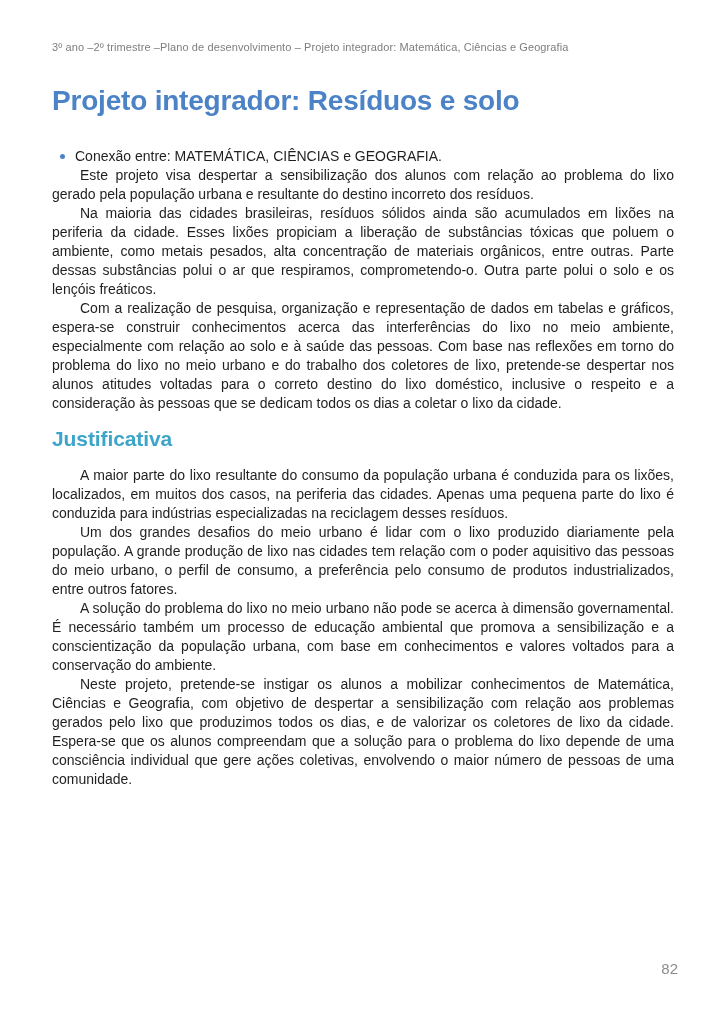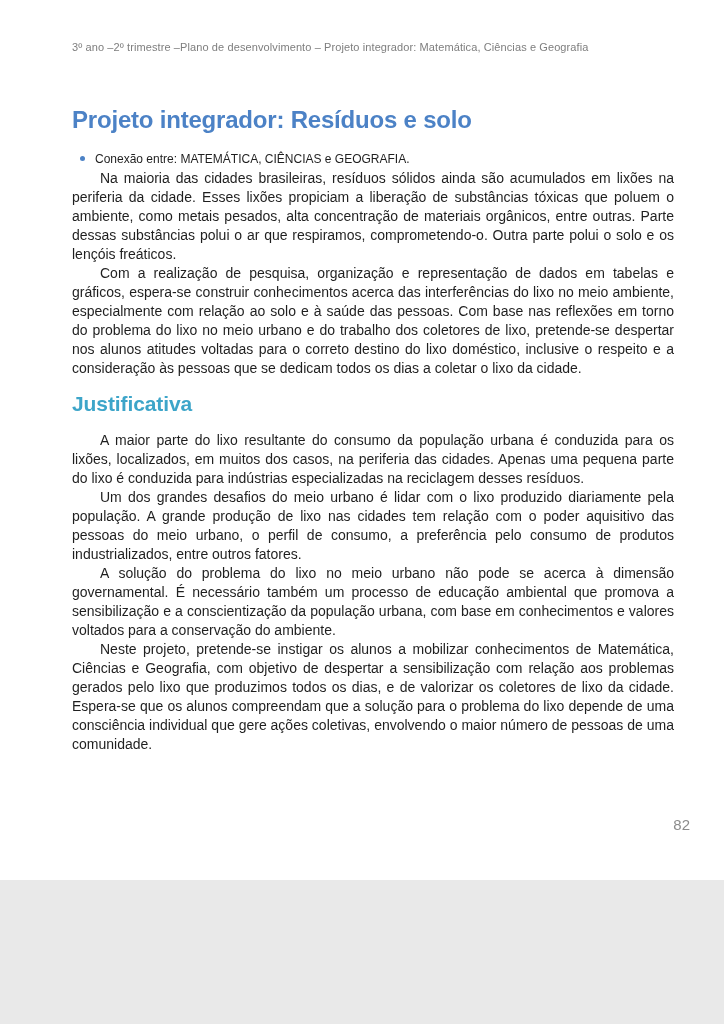--- a/index.html
+++ b/index.html
@@ -4,44 +4,44 @@
 <style>
   * { margin: 0; padding: 0; box-sizing: border-box; }
   html, body { background: #e9e9e9; }
   body {
     font-family: "Liberation Sans", sans-serif;
     -webkit-font-smoothing: antialiased;
   }
   .page {
     position: relative;
     width: 724px;
-    height: 880px;
+    height: 1024px;
     margin: 0 auto;
     background: #ffffff;
-    padding: 40px 50px 0 72px;
+    padding: 40px 50px 0 52px;
     overflow: hidden;
   }
   .running-header {
     font-size: 11px;
     line-height: 14px;
     color: var(--header-gray, #7E7E7E);
     letter-spacing: 0.1px;
   }
   .doc-title {
-    margin-top: 52px;
-    font-size: 24px;
+    margin-top: 33px;
+    font-size: 28px;
     line-height: 28px;
     font-weight: bold;
     color: var(--title-blue, #4C82C6);
     letter-spacing: -0.2px;
   }
   .bullet-row {
-    margin-top: 16px;
+    margin-top: 32px;
     padding-left: 8px;
-    font-size: 12px;
+    font-size: 14px;
     line-height: 19px;
     color: var(--body-text, #1F1F1F);
   }
   .bullet-dot {
     display: inline-block;
     width: 5px;
     height: 5px;
     border-radius: 50%;
     background: var(--title-blue, #4C82C6);
     vertical-align: middle;
@@ -59,40 +59,41 @@
     margin-top: 13px;
     margin-bottom: 15px;
     font-size: 21px;
     line-height: 25px;
     font-weight: bold;
     color: var(--section-heading, #3DA5C9);
     letter-spacing: -0.1px;
   }
   .page-number {
     position: absolute;
-    right: 34px;
+    right: 46px;
     bottom: 46px;
     font-size: 15px;
     line-height: 18px;
     color: var(--page-number-gray, #8C8C8C);
   }
 </style>
 </head>
 <body>
 
 <div class="page">
 
   <div class="running-header">3º ano –2º trimestre –Plano de desenvolvimento – Projeto integrador: Matemática, Ciências e Geografia</div>
 
   <h1 class="doc-title">Projeto integrador: Resíduos e solo</h1>
 
   <div class="bullet-row">
     <span class="bullet-dot"></span><span>Conexão entre: MATEMÁTICA, CIÊNCIAS e GEOGRAFIA.</span>
   </div>
 
+  <p class="body-p">Este projeto visa despertar a sensibilização dos alunos com relação ao problema do lixo gerado pela população urbana e resultante do destino incorreto dos resíduos.</p>
   <p class="body-p">Na maioria das cidades brasileiras, resíduos sólidos ainda são acumulados em lixões na periferia da cidade. Esses lixões propiciam a liberação de substâncias tóxicas que poluem o ambiente, como metais pesados, alta concentração de materiais orgânicos, entre outras. Parte dessas substâncias polui o ar que respiramos, comprometendo-o. Outra parte polui o solo e os lençóis freáticos.</p>
   <p class="body-p">Com a realização de pesquisa, organização e representação de dados em tabelas e gráficos, espera-se construir conhecimentos acerca das interferências do lixo no meio ambiente, especialmente com relação ao solo e à saúde das pessoas. Com base nas reflexões em torno do problema do lixo no meio urbano e do trabalho dos coletores de lixo, pretende-se despertar nos alunos atitudes voltadas para o correto destino do lixo doméstico, inclusive o respeito e a consideração às pessoas que se dedicam todos os dias a coletar o lixo da cidade.</p>
 
   <h2 class="section-heading">Justificativa</h2>
 
   <p class="body-p">A maior parte do lixo resultante do consumo da população urbana é conduzida para os lixões, localizados, em muitos dos casos, na periferia das cidades. Apenas uma pequena parte do lixo é conduzida para indústrias especializadas na reciclagem desses resíduos.</p>
   <p class="body-p">Um dos grandes desafios do meio urbano é lidar com o lixo produzido diariamente pela população. A grande produção de lixo nas cidades tem relação com o poder aquisitivo das pessoas do meio urbano, o perfil de consumo, a preferência pelo consumo de produtos industrializados, entre outros fatores.</p>
   <p class="body-p">A solução do problema do lixo no meio urbano não pode se acerca à dimensão governamental. É necessário também um processo de educação ambiental que promova a sensibilização e a conscientização da população urbana, com base em conhecimentos e valores voltados para a conservação do ambiente.</p>
   <p class="body-p">Neste projeto, pretende-se instigar os alunos a mobilizar conhecimentos de Matemática, Ciências e Geografia, com objetivo de despertar a sensibilização com relação aos problemas gerados pelo lixo que produzimos todos os dias, e de valorizar os coletores de lixo da cidade. Espera-se que os alunos compreendam que a solução para o problema do lixo depende de uma consciência individual que gere ações coletivas, envolvendo o maior número de pessoas de uma comunidade.</p>
 

